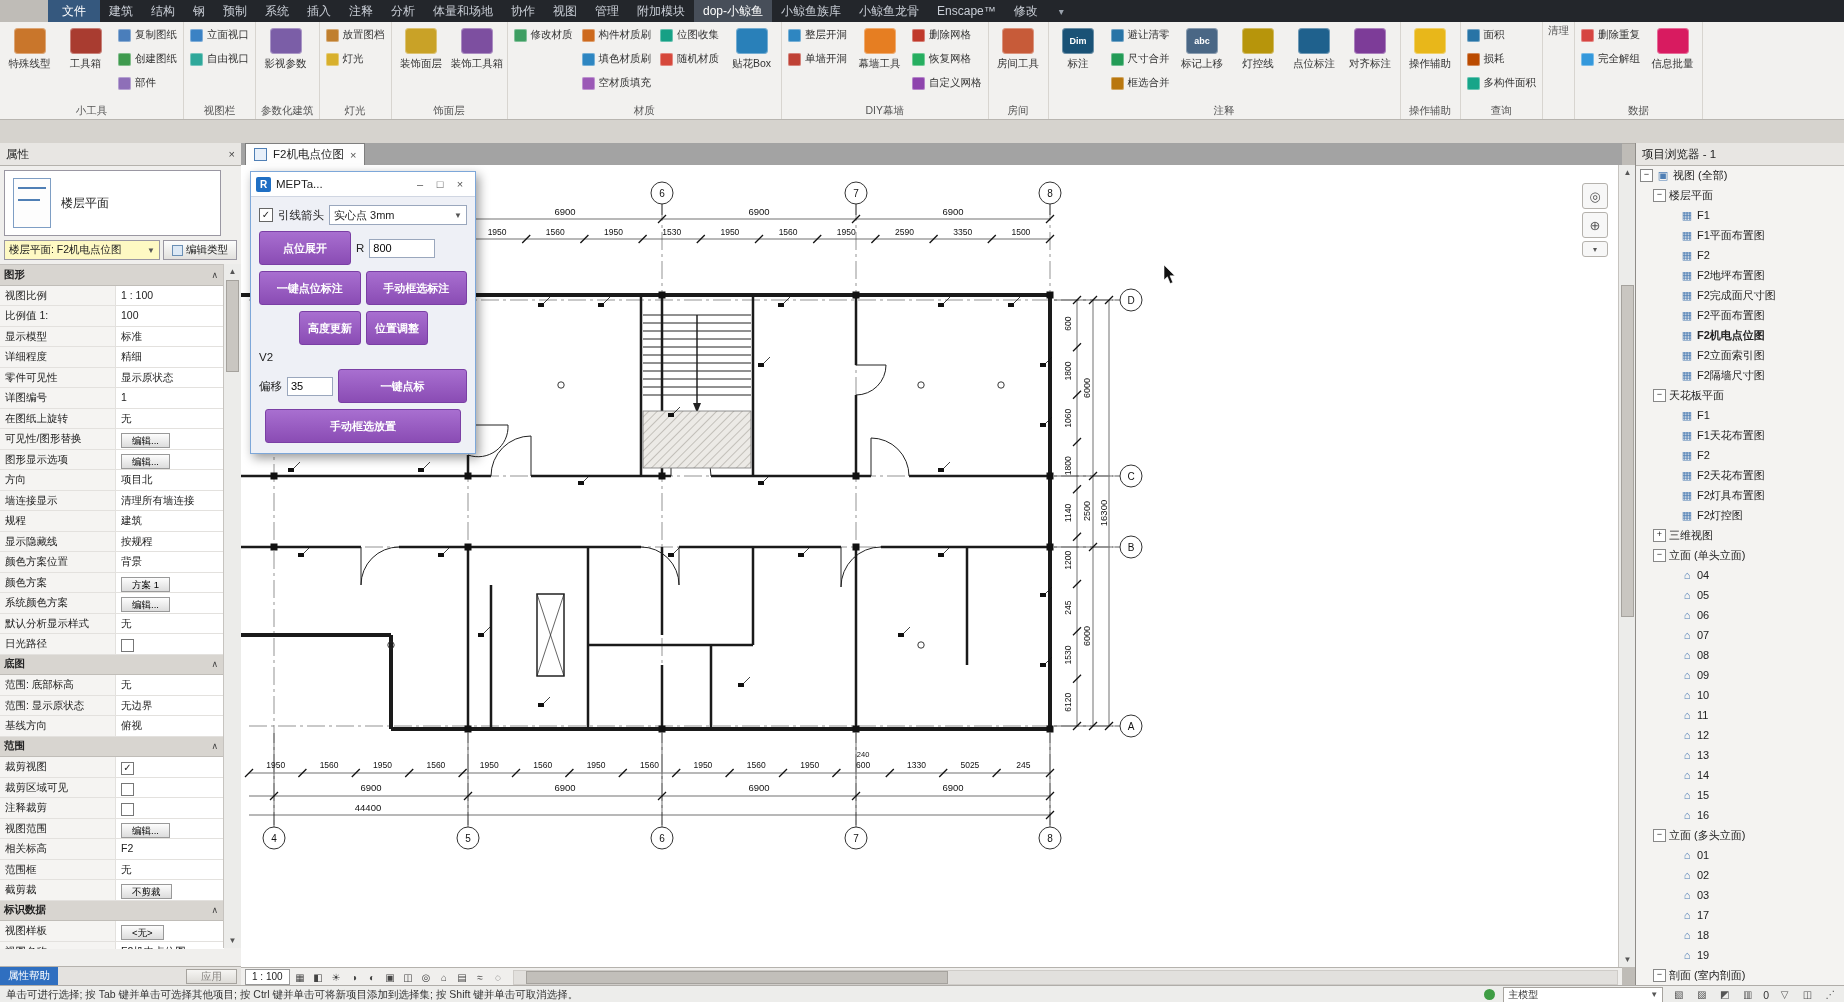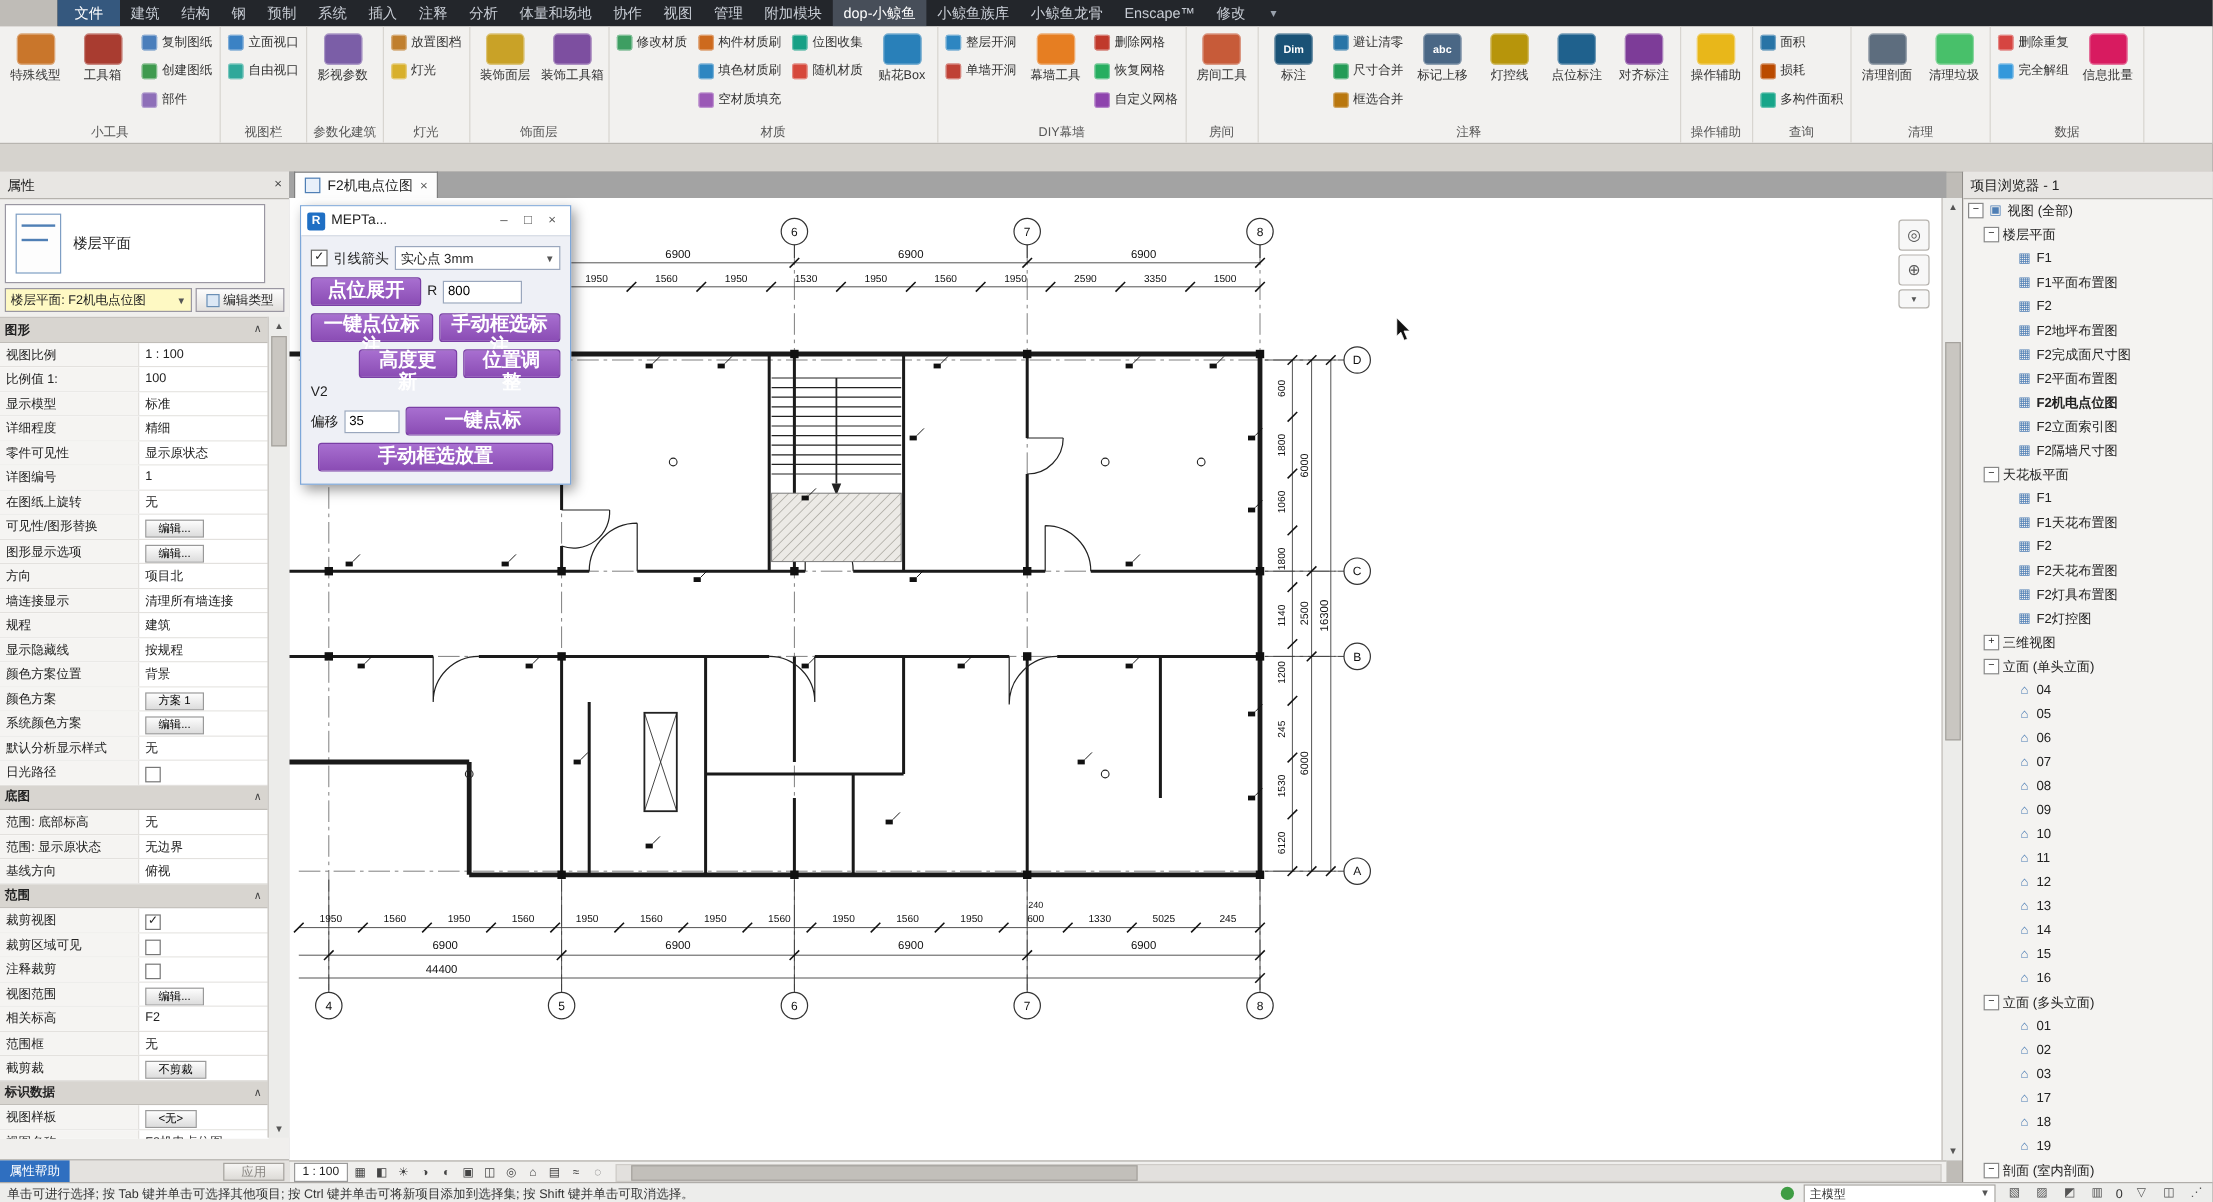--- a/index.html
+++ b/index.html
@@ -86,21 +86,21 @@
   .sb-sel .arr{margin-left:auto;font-size:8px;color:#555;}
   .sb-ic{width:15px;height:13px;text-align:center;font-size:10px;line-height:13px;color:#555;}
   
   #dialog{position:absolute;left:250px;top:171px;width:224px;background:#eef0f6;border:1px solid #7da7d9;box-shadow:3px 4px 10px rgba(0,0,0,.4);z-index:50;}
   .dtitle{height:24px;background:#fff;display:flex;align-items:center;padding:0 5px;border-bottom:1px solid #d0d6e2;font-size:11.5px;}
   .rlogo{width:15px;height:15px;background:#1f6fc4;color:#fff;font-weight:bold;font-size:10px;text-align:center;line-height:15px;border-radius:2px;margin-right:5px;flex:none;}
   .dctl{width:20px;text-align:center;color:#555;font-size:11px;}
   .dspace{flex:1;}
   .dbody{padding:8px 8px 10px;display:flex;flex-direction:column;gap:6px;}
   .drow{display:flex;align-items:center;gap:5px;}
-  .pbtn{background:linear-gradient(#a86fd0,#8a4cb4);color:#fff;border:1px solid #7a3fa5;border-radius:3px;font-size:16px;font-weight:bold;height:24px;line-height:18px;text-align:center;padding:0 8px;font-family:inherit;}
+  .pbtn{background:linear-gradient(#a86fd0,#8a4cb4);color:#fff;border:1px solid #7a3fa5;border-radius:3px;font-size:11px;font-weight:bold;height:34px;line-height:18px;text-align:center;padding:0 8px;font-family:inherit;}
   .pbtn.grow{flex:1;padding:0 2px;}
   .dinput{border:1px solid #9aa7bd;background:#fff;height:17px;font-size:11px;padding:0 3px;font-family:inherit;}
   .dsel{border:1px solid #9aa7bd;background:#fff;height:18px;font-size:11px;padding:0 4px;display:flex;align-items:center;gap:6px;flex:1;}
   .dsel .arr{margin-left:auto;font-size:8px;color:#555;}
   .cb{width:12px;height:12px;border:1px solid #666;background:#fff;font-size:10px;line-height:11px;text-align:center;flex:none;}
   .dlbl{font-size:11.5px;}
 </style>
 </head>
 <body>
 
@@ -353,30 +353,20 @@
             </div>
             <div class="sbtn">
               <span class="sicon" style="background: rgb(23, 165, 137);"></span>
               <span class="slbl">多构件面积</span>
             </div>
           </div>
         </div>
         <div class="rlabel">查询</div>
       </div>
       <div class="rpanel">
-        <div class="ritems">
-          <div class="bigbtn">
-            <span class="bicon" style="background: rgb(93, 109, 126);"></span>
-            <span class="blbl">清理剖面</span>
-          </div>
-          <div class="bigbtn">
-            <span class="bicon" style="background: rgb(72, 192, 106);"></span>
-            <span class="blbl">清理垃圾</span>
-          </div>
-        </div>
         <div class="rlabel">清理</div>
       </div>
       <div class="rpanel">
         <div class="ritems">
           <div class="scol">
             <div class="sbtn">
               <span class="sicon" style="background: rgb(214, 69, 65);"></span>
               <span class="slbl">删除重复</span>
             </div>
             <div class="sbtn">

